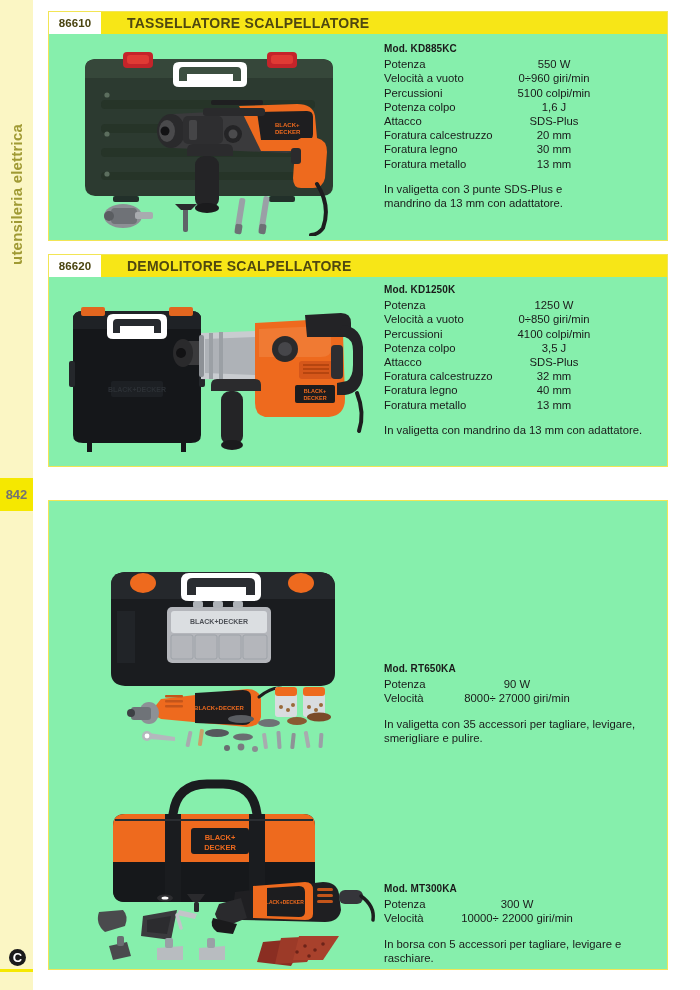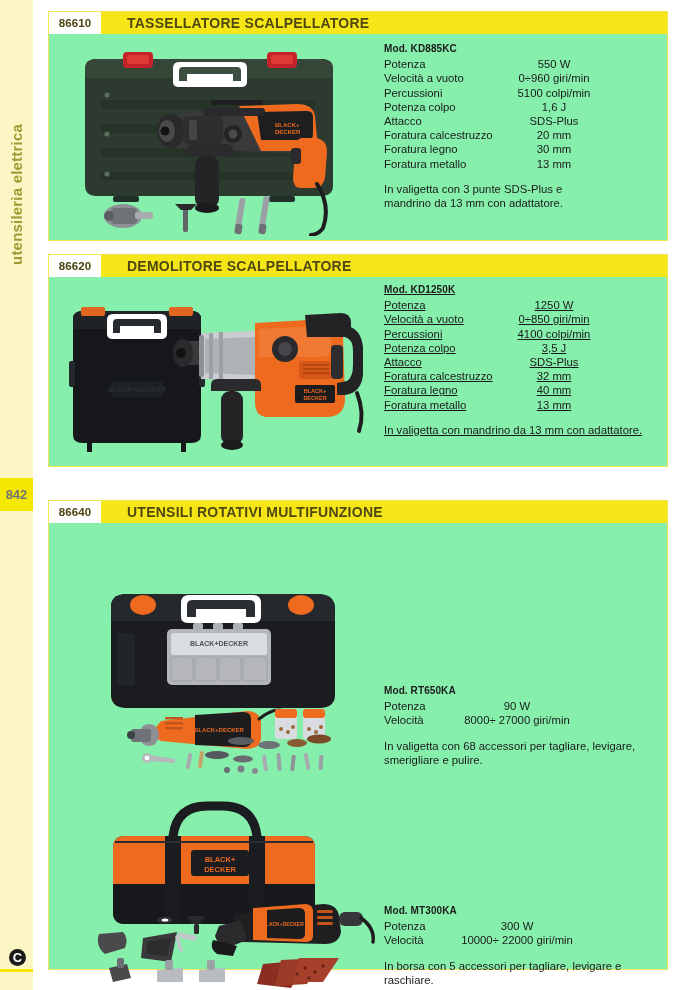--- a/index.html
+++ b/index.html
@@ -355,21 +355,21 @@
 
           <path d="M158 90 L196 90 Q202 90 202 96 L202 102 L152 102 L152 96 Q152 90 158 90 Z" fill="#2b2b2d"></path>
           <rect x="162" y="102" width="22" height="54" rx="9" fill="#242426"></rect>
           <ellipse cx="173" cy="156" rx="11" ry="5" fill="#1b1b1d"></ellipse>
 
           <path d="M298 104 Q306 124 300 142" stroke="#1d1d1f" stroke-width="4" fill="none" stroke-linecap="round"></path>
         </g>
       </svg>
     </div>
 
-    <div class="spec-block" style="left:335px; top:6px;text-decoration:underline;">
+    <div class="spec-block" style="left:335px; top:6px;">
       <div class="spec-model">Mod. KD1250K</div>
       <div class="spec-row">
           <span class="spec-label">Potenza</span>
           <span class="spec-value">1250 W</span>
         </div>
       <div class="spec-row">
           <span class="spec-label">Velocità a vuoto</span>
           <span class="spec-value">0÷850 giri/min</span>
         </div>
       <div class="spec-row">
@@ -395,24 +395,20 @@
       <div class="spec-row">
           <span class="spec-label">Foratura metallo</span>
           <span class="spec-value">13 mm</span>
         </div>
       <div class="spec-note">In valigetta con mandrino da 13 mm con adattatore.</div>
     </div>
   </div>
 </div>
 
 <div class="card" id="card-2">
-  <div class="card-header">
-    <div class="card-code">86640</div>
-    <div class="card-title">UTENSILI ROTATIVI MULTIFUNZIONE</div>
-  </div>
   <div class="card-body" style="height:446px;margin-top:44px;">
 
     <div class="photo" style="left:42px; top:6px;">
       <svg width="290" height="205" viewBox="0 0 290 205">
 
         <g>
           <path d="M20 34 Q20 22 34 21 L228 21 Q244 22 244 36 L244 122 Q244 134 230 135 L34 135 Q20 134 20 122 Z" fill="#1a1c1f"></path>
           <path d="M20 34 Q20 22 34 21 L228 21 Q244 22 244 36 L244 48 L20 48 Z" fill="#25282c"></path>
 
           <path d="M98 22 L162 22 Q170 22 170 30 L170 44 Q170 50 162 50 L98 50 Q90 50 90 44 L90 30 Q90 22 98 22 Z" fill="#ffffff"></path>
@@ -504,21 +500,21 @@
     <div class="spec-block compact" style="left:335px; top:117px;">
       <div class="spec-model">Mod. RT650KA</div>
       <div class="spec-row">
           <span class="spec-label">Potenza</span>
           <span class="spec-value">90 W</span>
         </div>
       <div class="spec-row">
           <span class="spec-label">Velocità</span>
           <span class="spec-value">8000÷ 27000 giri/min</span>
         </div>
-      <div class="spec-note">In valigetta con 68 accessori per tagliare, levigare,
+      <div class="spec-note">In valigetta con 35 accessori per tagliare, levigare,
 smerigliare e pulire.</div>
     </div>
 
     <div class="photo" style="left:42px; top:225px;">
       <svg width="290" height="205" viewBox="0 0 290 205">
 
         <g>
           <path d="M34 44 L212 44 Q224 44 224 56 L224 120 Q224 132 212 132 L34 132 Q22 132 22 120 L22 56 Q22 44 34 44 Z" fill="#1a1c1f"></path>
           <path d="M52 44 L196 44 L196 92 L52 92 Z" fill="#ee6a1e"></path>
           <path d="M34 44 L52 44 L52 92 L22 92 L22 56 Q22 44 34 44 Z" fill="#ee6a1e"></path>

